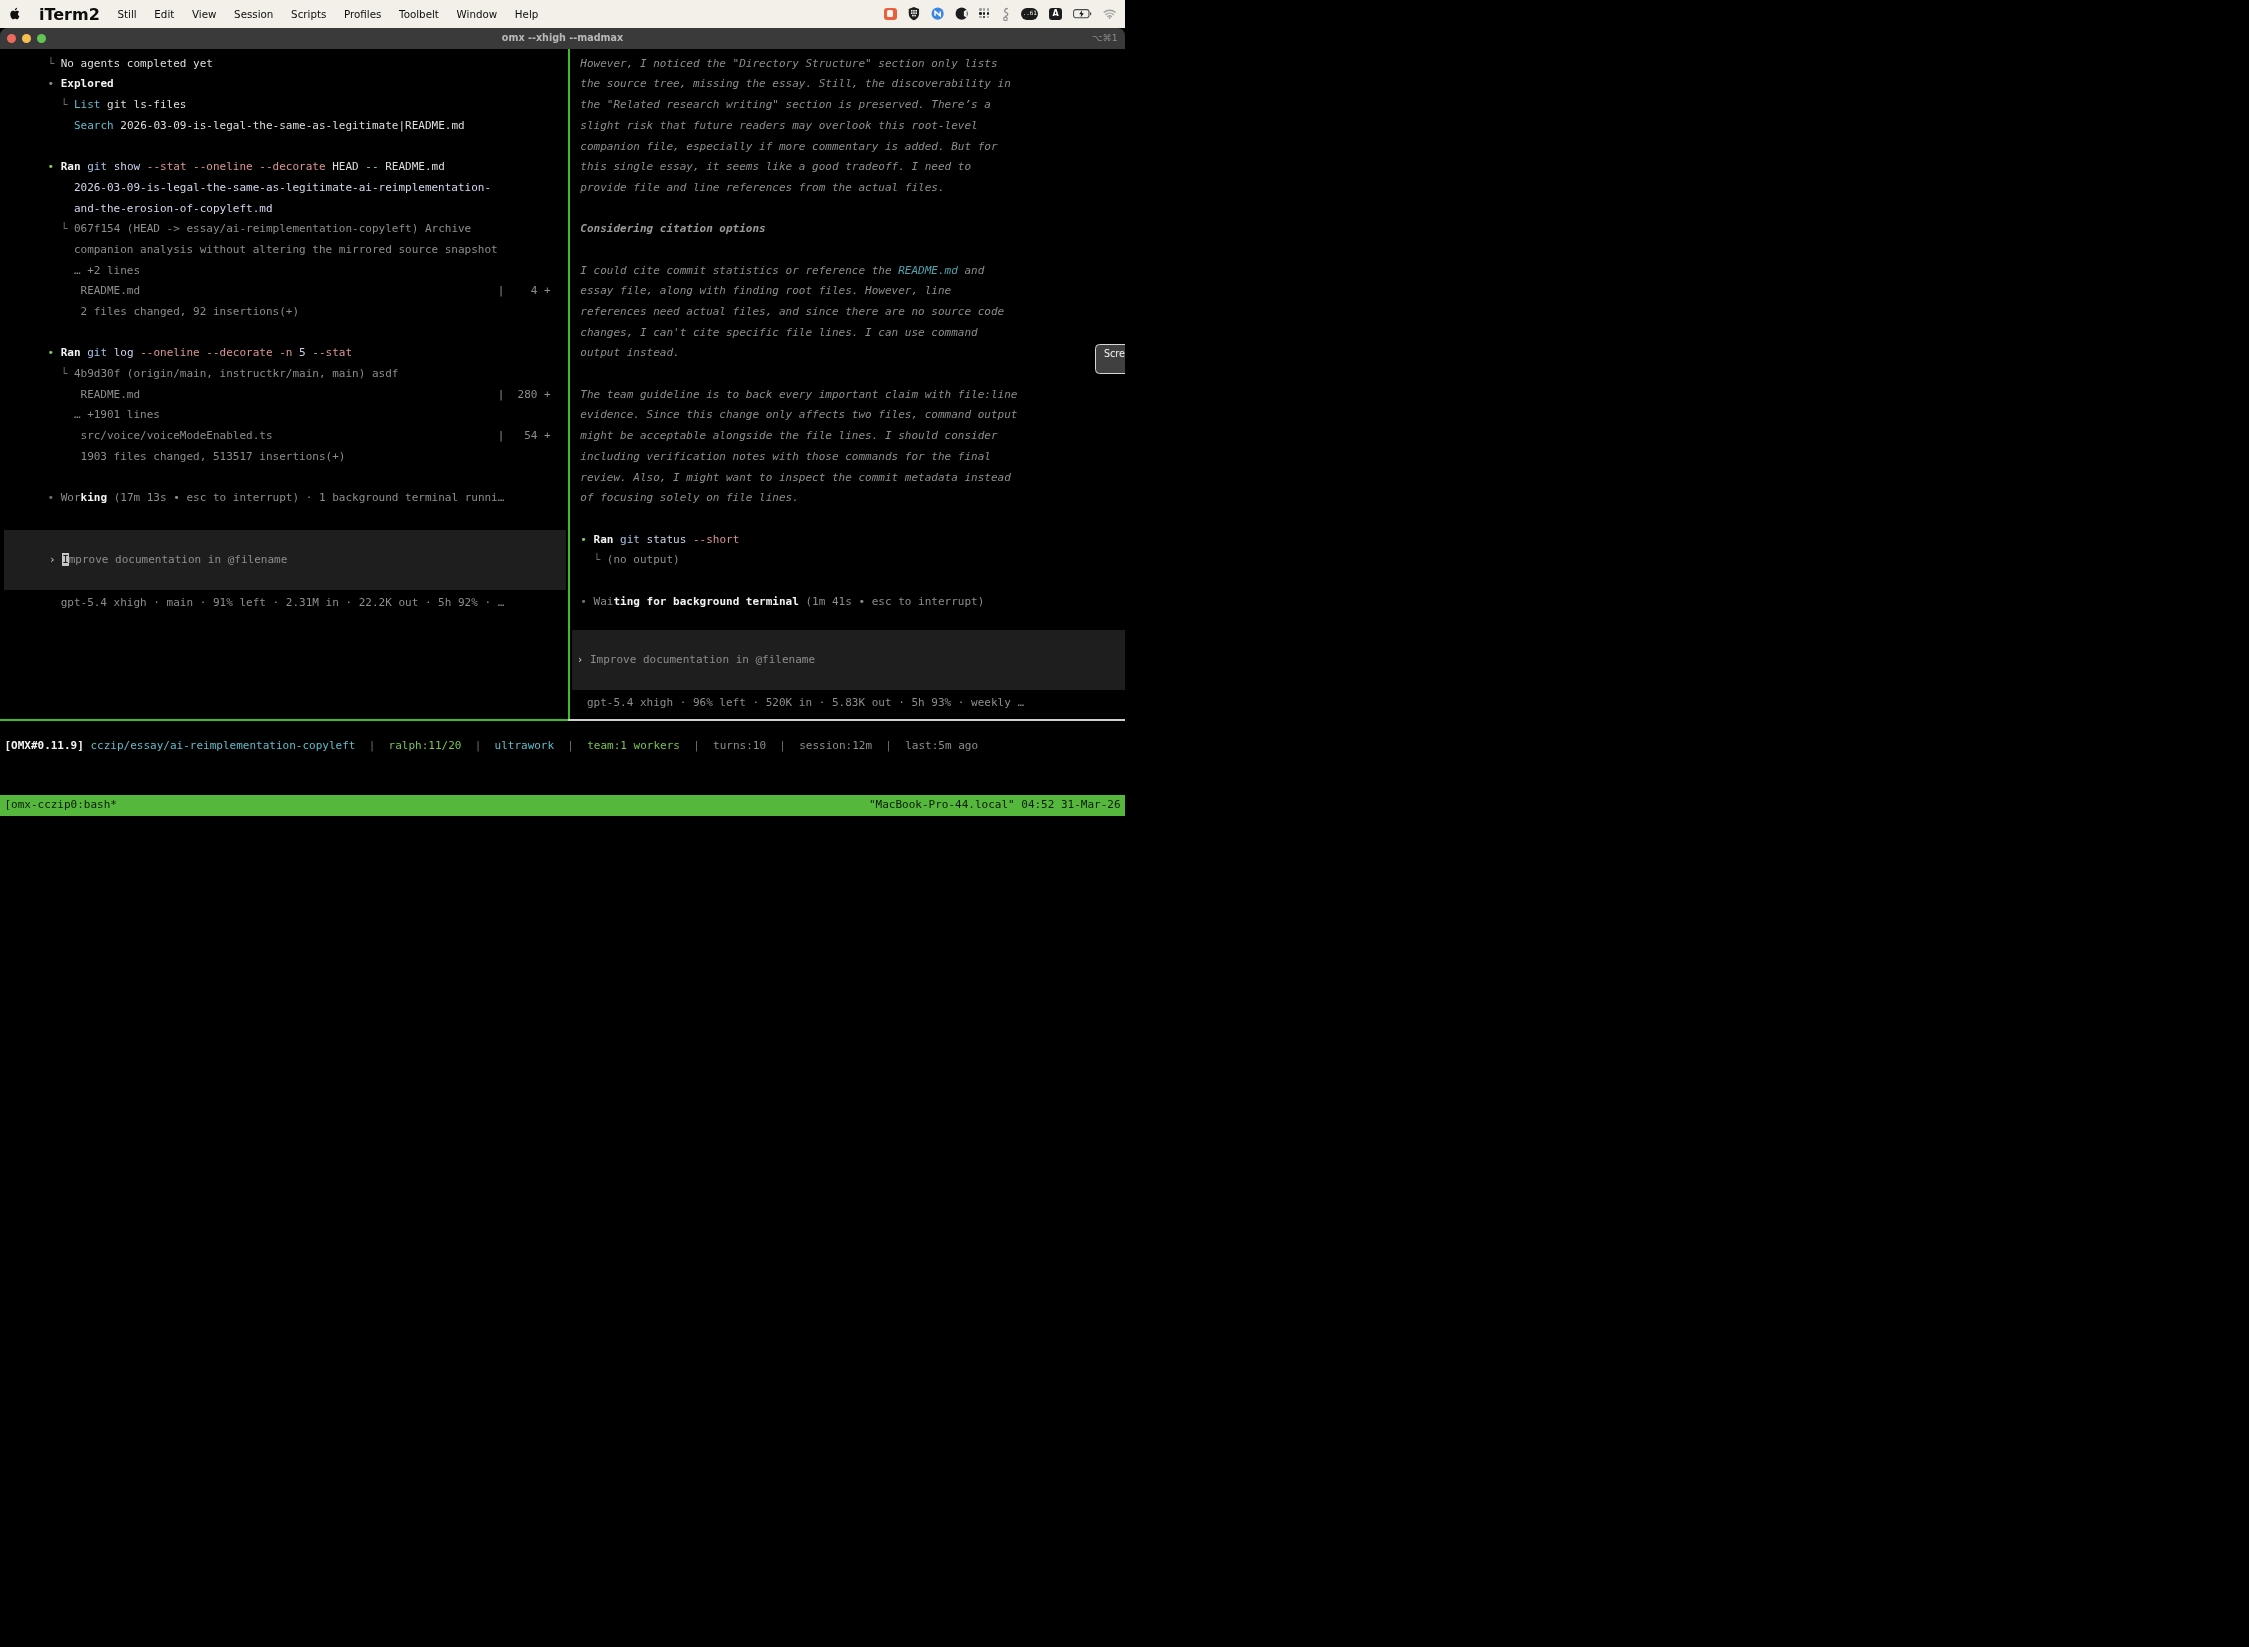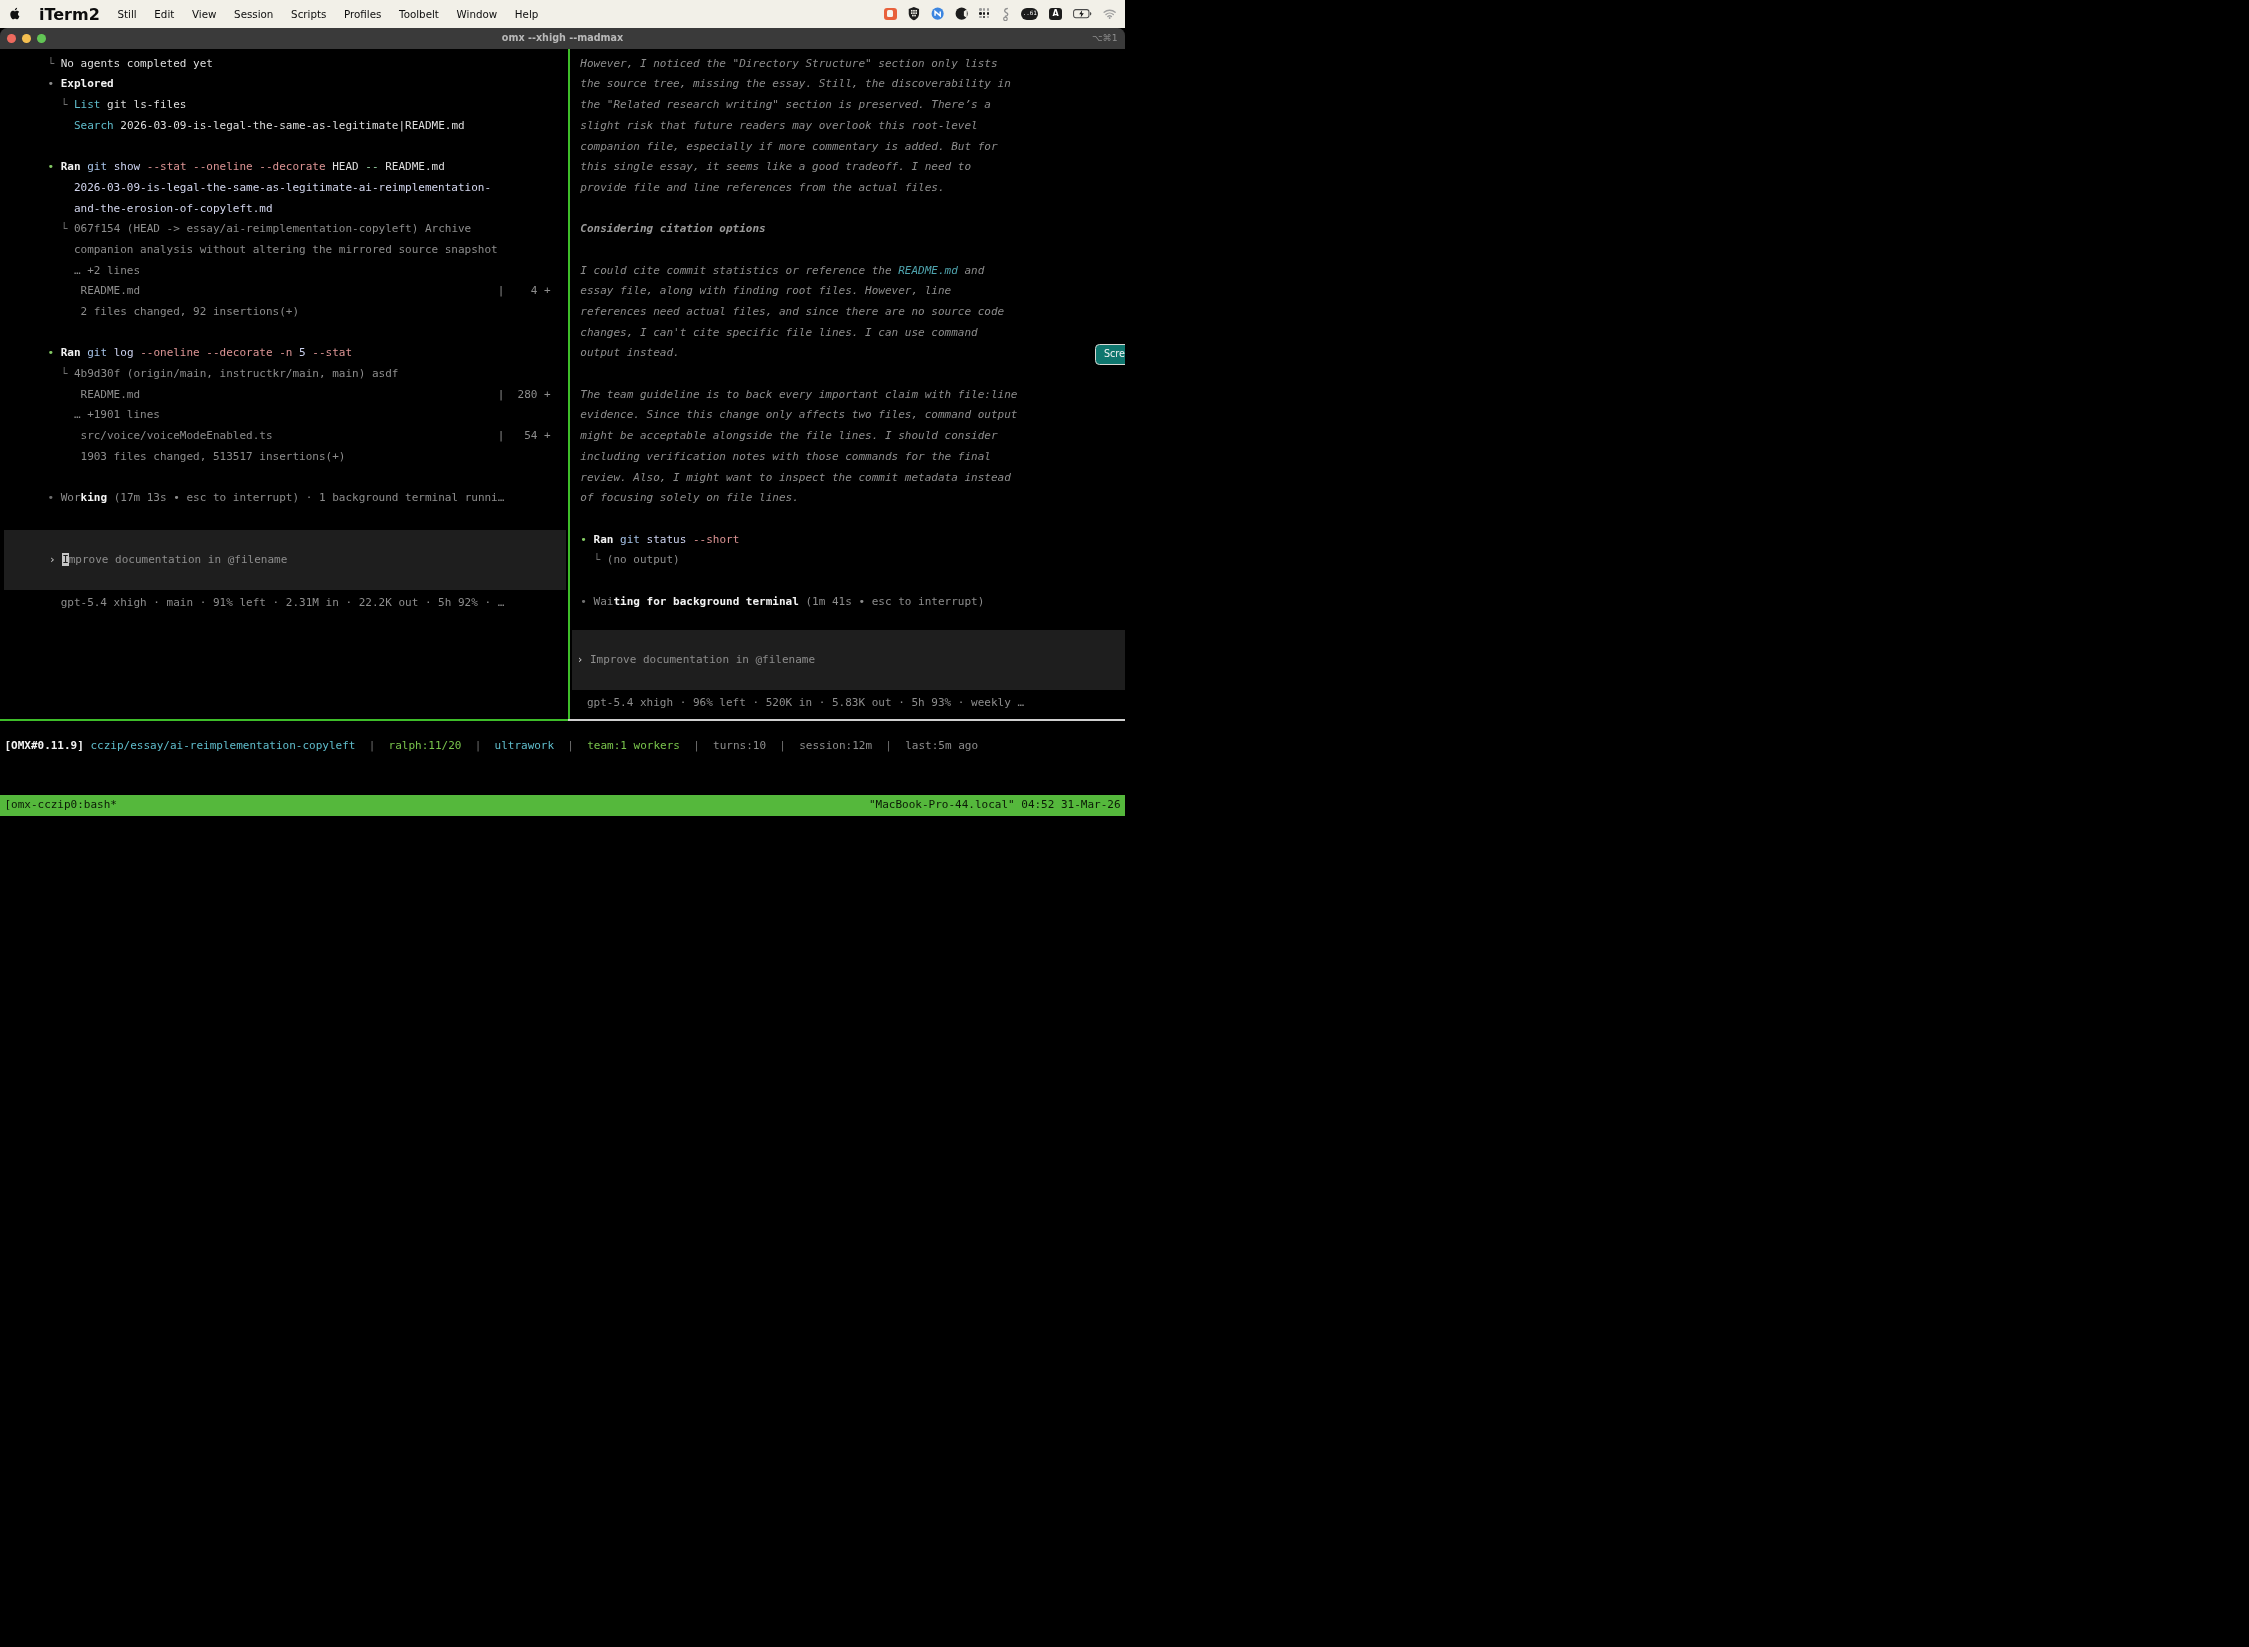--- a/index.html
+++ b/index.html
@@ -60,21 +60,21 @@
   .boxR{margin:17.7px 0 3px 1.5px;width:calc(100% - 1.5px);}
   .boxR .ln{height:60px;line-height:60px;}
   .divider-v{position:absolute;left:568px;top:0;width:1.5px;height:670px;background:#3ebd29;}
   .hborder-l{position:absolute;left:0;top:670px;width:568px;height:1.5px;background:#3ebd29;}
   .hborder-r{position:absolute;left:568px;right:0;top:670px;height:1.5px;background:#cfcfcf;}
   .bottom-pane{position:absolute;left:0;right:0;top:672px;height:84px;padding:14.8px 0 0 4.4px;box-sizing:border-box;}
   .bottom-pane .ln{padding-left:0;}
   .tmuxbar{position:absolute;left:0;right:0;top:746px;height:20.7px;background:#55b83c;
            display:flex;justify-content:space-between;align-items:flex-start;padding:0 4.4px;box-sizing:border-box;}
   .tmuxbar span{font-size:11px;line-height:20.7px;color:#0b1a06;white-space:pre;font-weight:500;}
-  .screen-tip{position:absolute;left:1095px;top:295px;width:38px;height:21px;background:#0f766e;
+  .screen-tip{position:absolute;left:1095px;top:295px;width:38px;height:30px;background:#404040;
            border:1.1px solid #d8d8d4;border-radius:4.4px;color:#f5f5f5;font-size:9.6px;line-height:17px;
            padding-left:8px;box-sizing:border-box;font-family:"DejaVu Sans",sans-serif;overflow:hidden;}
 </style>
 </head>
 <body>
 
 <div class="menubar">
   <div class="menu-left">
     <span class="mi">
       <svg width="11" height="13.3" viewBox="0 0 16 18">

